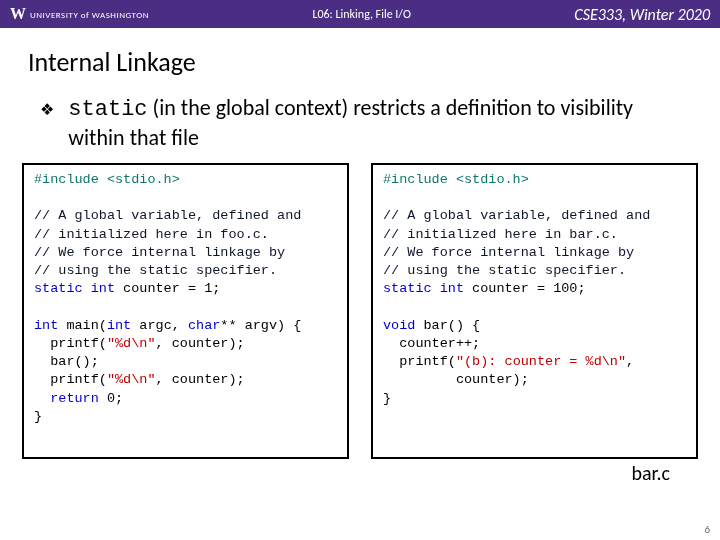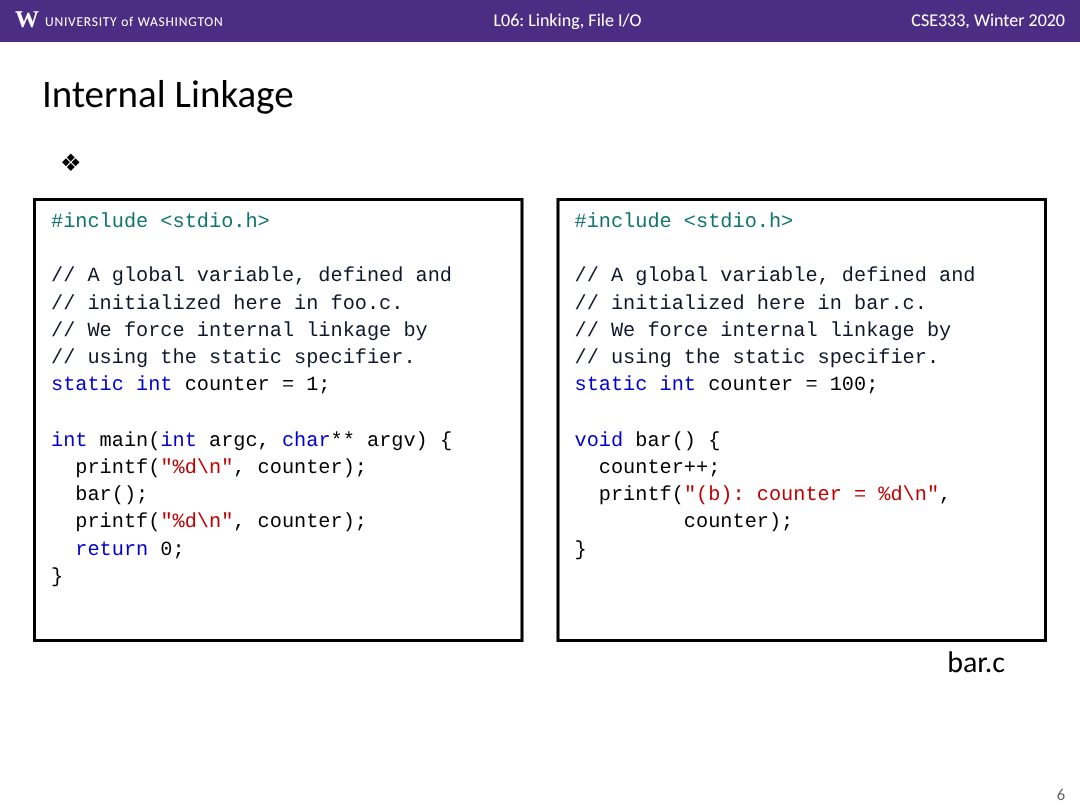--- a/index.html
+++ b/index.html
@@ -10,21 +10,21 @@
     height: 28px;
     display: flex;
     align-items: center;
     padding: 0 10px;
     font-size: 11px;
   }
   .uw-logo { display: flex; align-items: center; gap: 4px; }
   .w-mark { font-family: Georgia, serif; font-weight: bold; font-size: 16px; color: #fff; }
   .uw-text { font-size: 9px; letter-spacing: 0.5px; }
   .lecture-title { flex: 1; text-align: center; font-size: 12px; }
-  .course-info { font-size: 12px; }
+  .course-info { font-size: 16px; font-style: italic; }
   .slide-title {
     font-size: 26px;
     font-weight: 400;
     padding: 18px 28px 8px 28px;
     color: #000;
   }
   .body-text {
     display: flex;
     align-items: flex-start;
     padding: 8px 40px 12px 40px;
@@ -82,20 +82,21 @@
     <span class="uw-text">UNIVERSITY of WASHINGTON</span>
   </div>
   <div class="lecture-title">L06:  Linking, File I/O</div>
   <div class="course-info">CSE333, Winter 2020</div>
 </div>
 
 <div class="slide-title">Internal Linkage</div>
 
 <div class="body-text">
   <span class="bullet">❖</span>
+  <span><span class="code-kw">static</span><span> (in the global context) restricts a definition to visibility within that file</span></span>
 </div>
 
 <div class="panels">
   <div class="codebox"><span class="c-pre">#include &lt;stdio.h&gt;</span>
 
 <span class="c-com">// A global variable, defined and</span>
 <span class="c-com">// initialized here in foo.c.</span>
 <span class="c-com">// We force internal linkage by</span>
 <span class="c-com">// using the static specifier.</span>
 <span class="c-kw">static int</span><span> counter = 1;</span>

